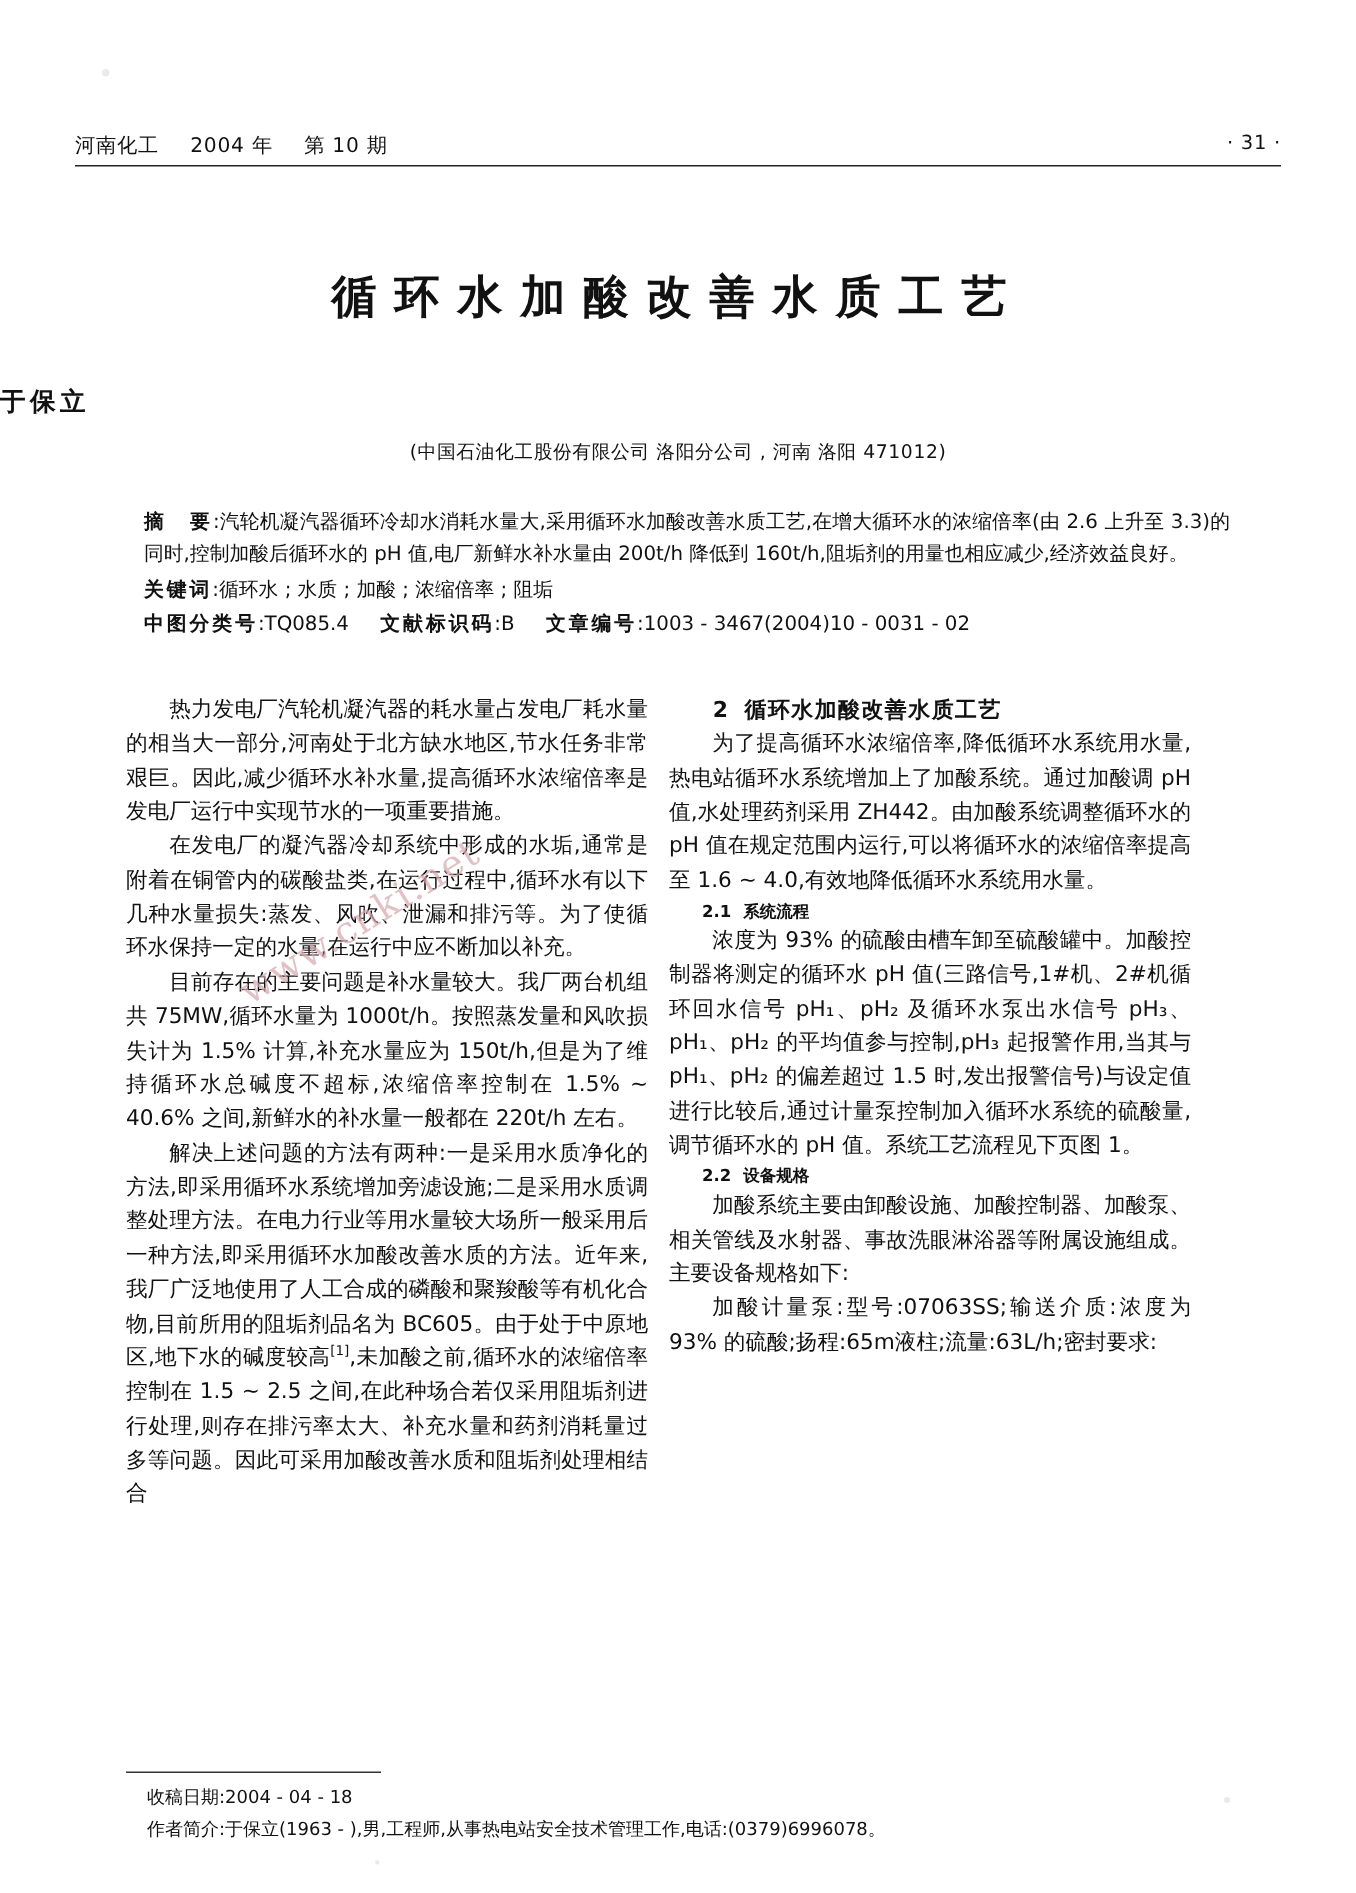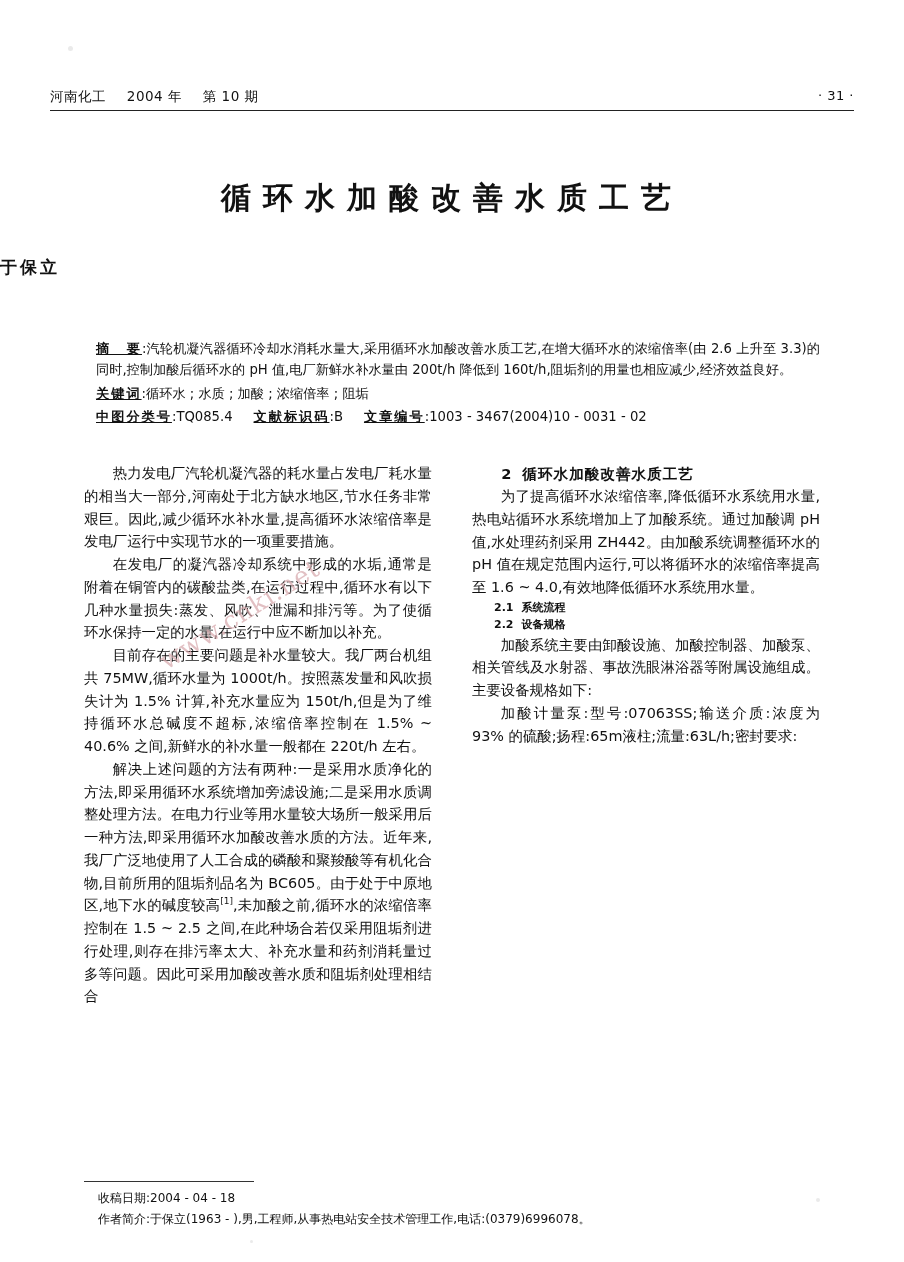--- a/index.html
+++ b/index.html
@@ -78,32 +78,31 @@
 
   .meta {
     position: absolute;
     top: 338px;
     left: 96px;
     right: 84px;
     font-size: 13.2px;
     line-height: 1.62;
     text-align: justify;
   }
-  .meta .lbl { font-weight: bold; letter-spacing: 2px; text-decoration: underline; }
+  .meta .lbl { font-weight: bold; letter-spacing: 2px; }
   .meta p { margin: 0 0 2px 0; }
 
   .cols {
     position: absolute;
     top: 462px;
     left: 84px;
     right: 84px;
     height: 720px;
     display: flex;
-    gap: 32px;
-    justify-content: space-between;
+    gap: 14px;
   }
   .col {
     width: 348px;
     font-size: 14.4px;
     line-height: 1.58;
     text-align: justify;
   }
   .col p { margin: 0; text-indent: 2em; }
   .sec {
     margin: 1px 0 1px 0;
@@ -165,20 +164,21 @@
       <span>河南化工</span>
       <span>2004 年</span>
       <span>第 10 期</span>
     </div>
     <div class="header-right">· 31 ·</div>
   </div>
   <div class="rule"></div>
 
   <div class="title">循环水加酸改善水质工艺</div>
   <div class="author">于保立</div>
+  <div class="affil">(中国石油化工股份有限公司 洛阳分公司 , 河南 洛阳   471012)</div>
 
   <div class="meta">
     <p>
       <span class="lbl">摘　要</span><span>:汽轮机凝汽器循环冷却水消耗水量大,采用循环水加酸改善水质工艺,在增大循环水的浓缩倍率(由 2.6 上升至 3.3)的同时,控制加酸后循环水的 pH 值,电厂新鲜水补水量由 200t/h 降低到 160t/h,阻垢剂的用量也相应减少,经济效益良好。</span>
     </p>
     <p>
       <span class="lbl">关键词</span><span>:循环水 ; 水质 ; 加酸 ; 浓缩倍率 ; 阻垢</span>
     </p>
     <p>
       <span class="lbl">中图分类号</span><span>:TQ085.4</span>
@@ -200,20 +200,21 @@
     </div>
 
     <div class="col">
       <p class="sec">
         <span class="num">2</span><span>循环水加酸改善水质工艺</span>
       </p>
       <p>为了提高循环水浓缩倍率,降低循环水系统用水量,热电站循环水系统增加上了加酸系统。通过加酸调 pH 值,水处理药剂采用 ZH442。由加酸系统调整循环水的 pH 值在规定范围内运行,可以将循环水的浓缩倍率提高至 1.6 ~ 4.0,有效地降低循环水系统用水量。</p>
       <p class="sub">
         <span class="num">2.1</span><span>系统流程</span>
       </p>
+      <p>浓度为 93% 的硫酸由槽车卸至硫酸罐中。加酸控制器将测定的循环水 pH 值(三路信号,1#机、2#机循环回水信号 pH₁、pH₂ 及循环水泵出水信号 pH₃、pH₁、pH₂ 的平均值参与控制,pH₃ 起报警作用,当其与 pH₁、pH₂ 的偏差超过 1.5 时,发出报警信号)与设定值进行比较后,通过计量泵控制加入循环水系统的硫酸量,调节循环水的 pH 值。系统工艺流程见下页图 1。</p>
       <p class="sub">
         <span class="num">2.2</span><span>设备规格</span>
       </p>
       <p>加酸系统主要由卸酸设施、加酸控制器、加酸泵、相关管线及水射器、事故洗眼淋浴器等附属设施组成。主要设备规格如下:</p>
       <p>加酸计量泵:型号:07063SS;输送介质:浓度为 93% 的硫酸;扬程:65m液柱;流量:63L/h;密封要求:</p>
     </div>
   </div>
 
   <div class="watermark">www.cnki.net</div>
 

